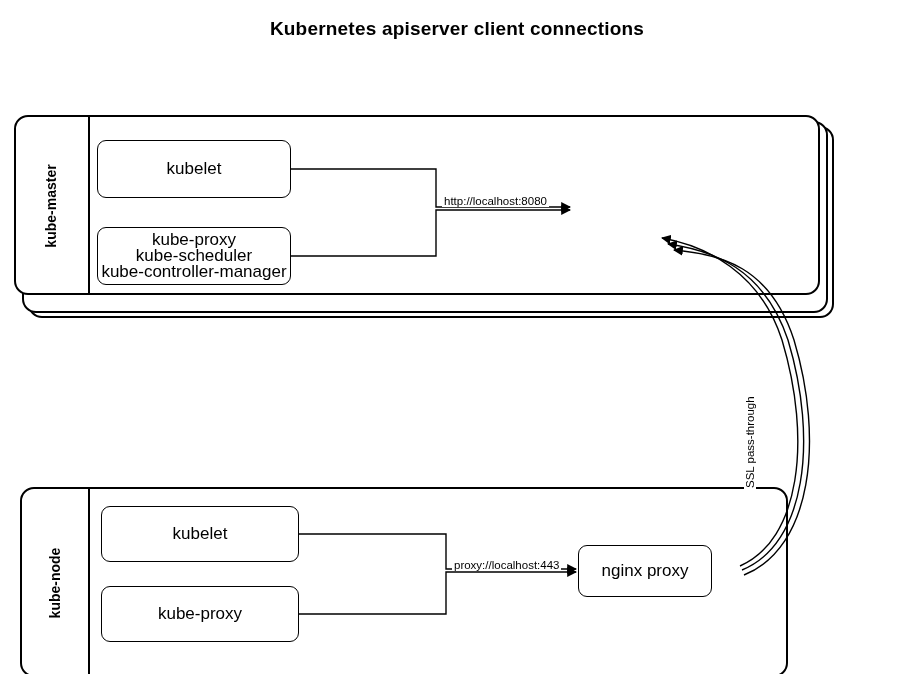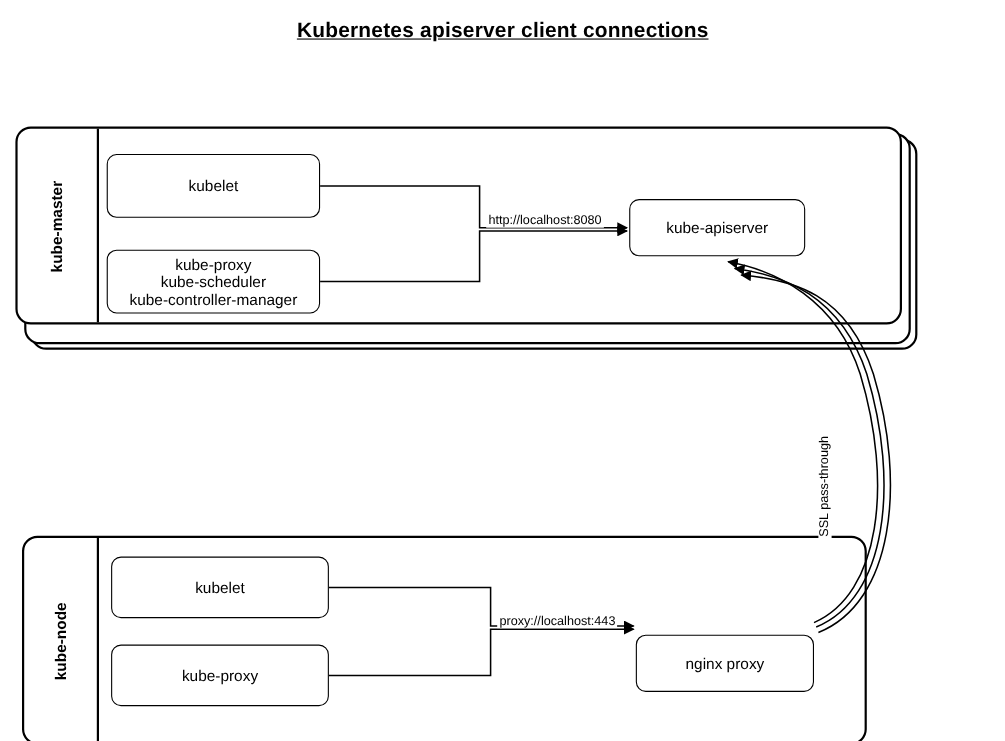--- a/index.html
+++ b/index.html
@@ -18,21 +18,20 @@
   #title {
     position: absolute;
     left: 0;
     top: 18px;
     width: 914px;
     text-align: center;
     font-size: 19px;
     font-weight: bold;
     color: #000000;
     letter-spacing: 0.2px;
-    text-decoration: underline;
   }
   svg#wires {
     position: absolute;
     left: 0;
     top: 0;
     width: 914px;
     height: 674px;
     pointer-events: none;
   }
   .group {
@@ -58,21 +57,21 @@
   .node-box {
     position: absolute;
     border: 1.6px solid #000000;
     border-radius: 9px;
     background: #ffffff;
     box-sizing: border-box;
     display: flex;
     align-items: center;
     justify-content: center;
     text-align: center;
-    font-size: 14px;
+    font-size: 17px;
     line-height: 16px;
     color: #000000;
     white-space: pre-line;
   }
   .edge-label {
     position: absolute;
     font-size: 11.5px;
     color: #000000;
     background: #ffffff;
     padding: 0 2px;
@@ -105,32 +104,31 @@
   </div>
   <div class="group-divider" style="left:88px; top:117px; height:176px;"></div>
   <div class="group-label" style="left:-1px; top:198px; width:104px; text-align:center; transform: rotate(-90deg);">kube-master</div>
 
   <div class="node-box" style="left:97px; top:140px; width:194px; height:58px;">kubelet</div>
 
   <div class="node-box" style="left:97px; top:227px; width:194px; height:58px;">kube-proxy
 kube-scheduler
 kube-controller-manager</div>
 
-  <div class="node-box" style="left:572px; top:181px; width:160px; height:52px;">kube-apiserver</div>
 
   <div class="group" style="left:20px; top:487px; width:768px; height:190px;">
   </div>
   <div class="group-divider" style="left:88px; top:489px; height:186px;"></div>
   <div class="group-label" style="left:3px; top:575px; width:104px; text-align:center; transform: rotate(-90deg);">kube-node</div>
 
   <div class="node-box" style="left:101px; top:506px; width:198px; height:56px;">kubelet</div>
 
   <div class="node-box" style="left:101px; top:586px; width:198px; height:56px;">kube-proxy</div>
 
-  <div class="node-box" style="left:578px; top:545px; width:162px; height:52px;margin-top:32px;">nginx proxy</div>
+  <div class="node-box" style="left:578px; top:545px; width:134px; height:52px;">nginx proxy</div>
 
   <svg id="wires" viewBox="0 0 914 674">
     <defs>
       <marker id="arrow" viewBox="0 0 10 10" refX="9" refY="5" markerWidth="7" markerHeight="7" orient="auto-start-reverse">
         <path d="M 0 0 L 10 5 L 0 10 z" fill="#000000"></path>
       </marker>
     </defs>
 
     <g fill="none" stroke="#000000" stroke-width="1.4">
 

